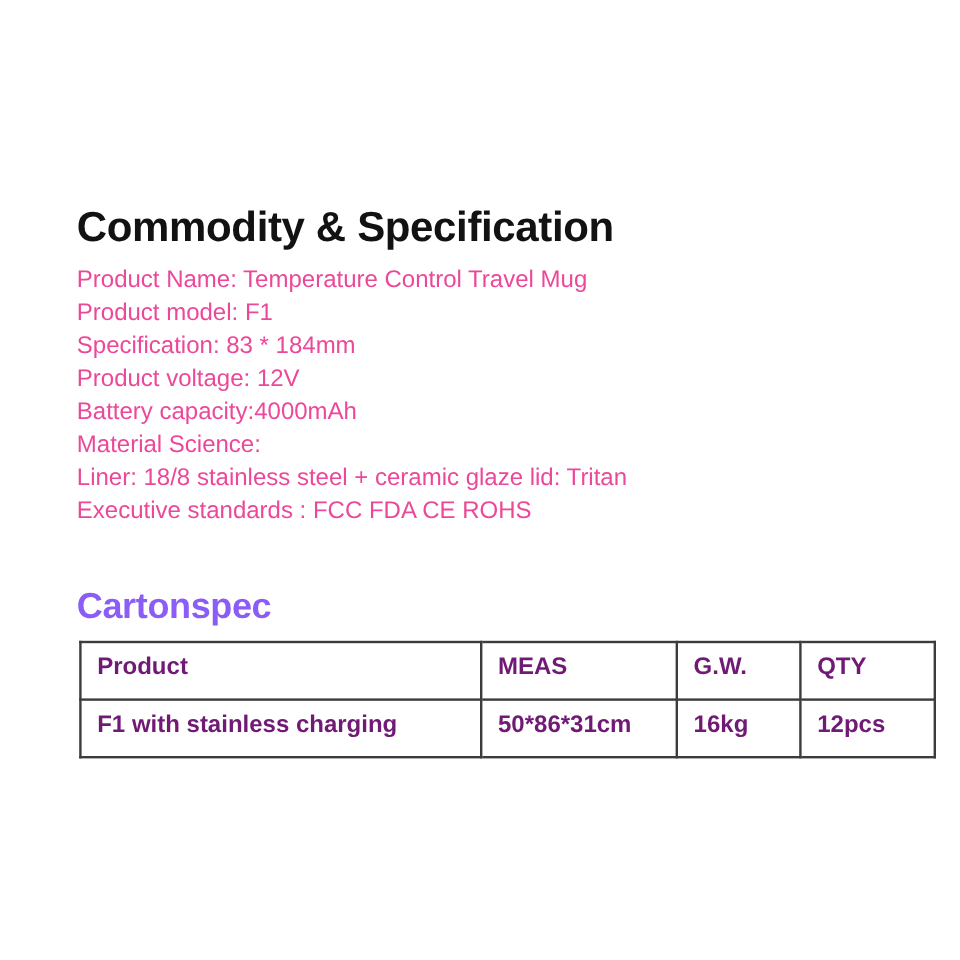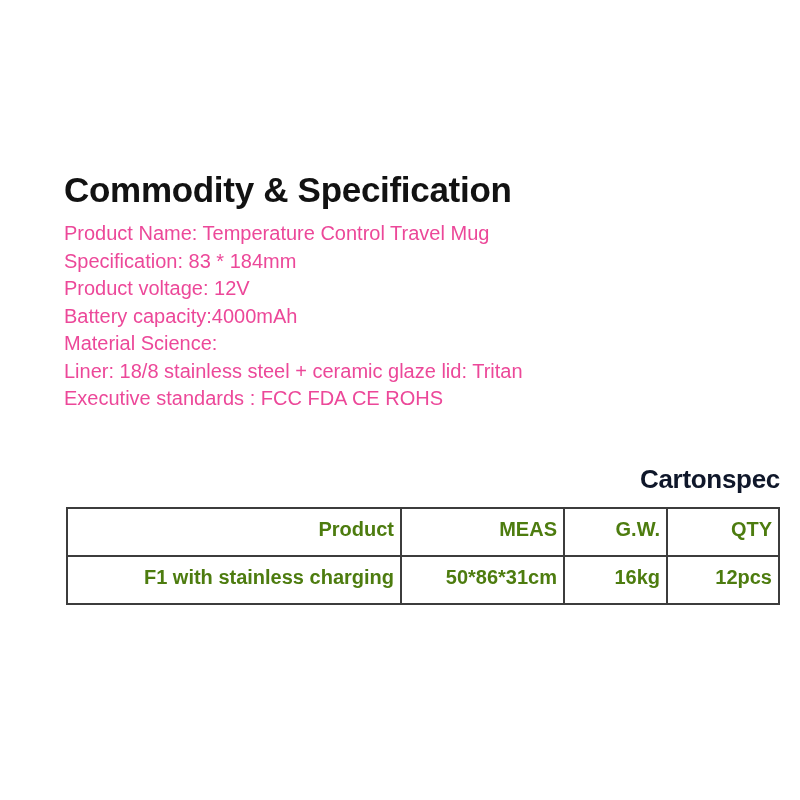--- a/index.html
+++ b/index.html
@@ -35,41 +35,40 @@
     line-height: 27.5px;
     color: #ec4899;
   }
   .spec-lines p {
     margin: 0;
     padding: 0;
     white-space: pre;
   }
   h2.section-title {
     margin: 46px 0 0 0;
-    font-size: 26px;
+    font-size: 30px;
     line-height: 40px;
     font-weight: 700;
-    color: #0f172a;
+    color: #8b5cf6;
     letter-spacing: -0.3px;
-    text-align: right;
   }
   table.carton-table {
     margin-top: 8px;
     margin-left: 2px;
     border-collapse: collapse;
     width: 712px;
     table-layout: fixed;
   }
   table.carton-table th,
   table.carton-table td {
     border: 2px solid #3c3c3c;
     font-size: 20px;
     font-weight: 700;
-    color: #4d7c0f;
-    text-align: right;
+    color: #701a75;
+    text-align: left;
     vertical-align: top;
     padding: 9px 6px 0 13px;
     height: 48px;
     overflow: hidden;
     white-space: nowrap;
   }
   .col-product { width: 334px; }
   .col-meas    { width: 163px; }
   .col-gw      { width: 103px; }
   .col-qty     { width: 112px; }
@@ -77,20 +76,21 @@
 </head>
 <body>
 
 <div class="page">
   <div class="content">
 
     <section>
       <h1 class="section-title">Commodity &amp; Specification</h1>
       <div class="spec-lines">
         <p>Product Name: Temperature Control Travel Mug</p>
+        <p>Product model: F1</p>
         <p>Specification: 83 * 184mm</p>
         <p>Product voltage: 12V</p>
         <p>Battery capacity:4000mAh</p>
         <p>Material Science:</p>
         <p>Liner: 18/8 stainless steel + ceramic glaze lid: Tritan</p>
         <p>Executive standards : FCC FDA CE ROHS</p>
       </div>
     </section>
 
     <section>

